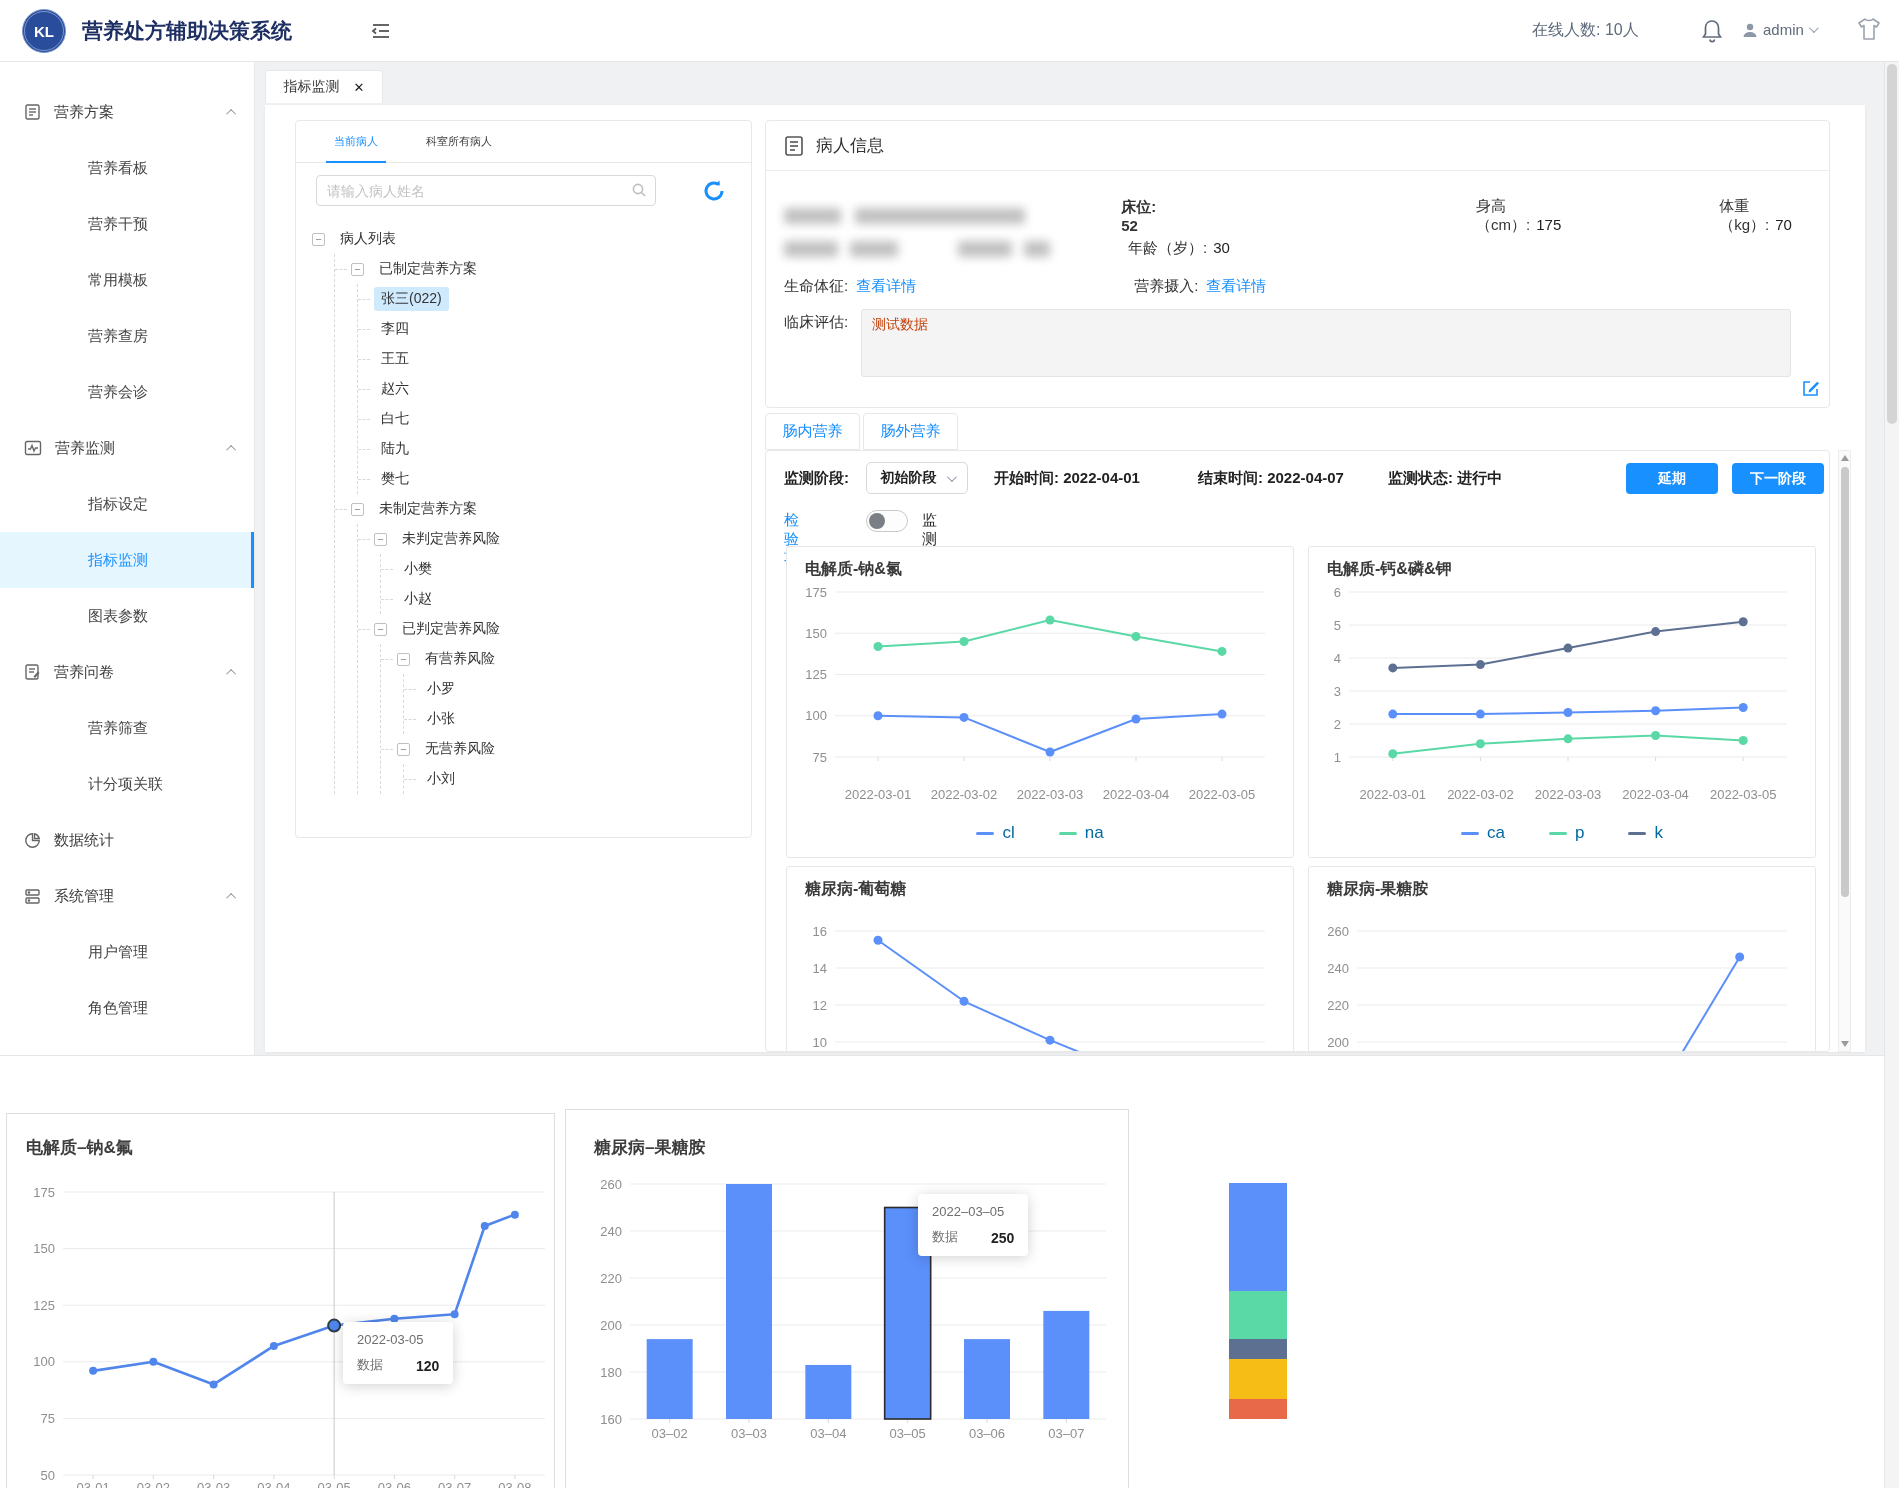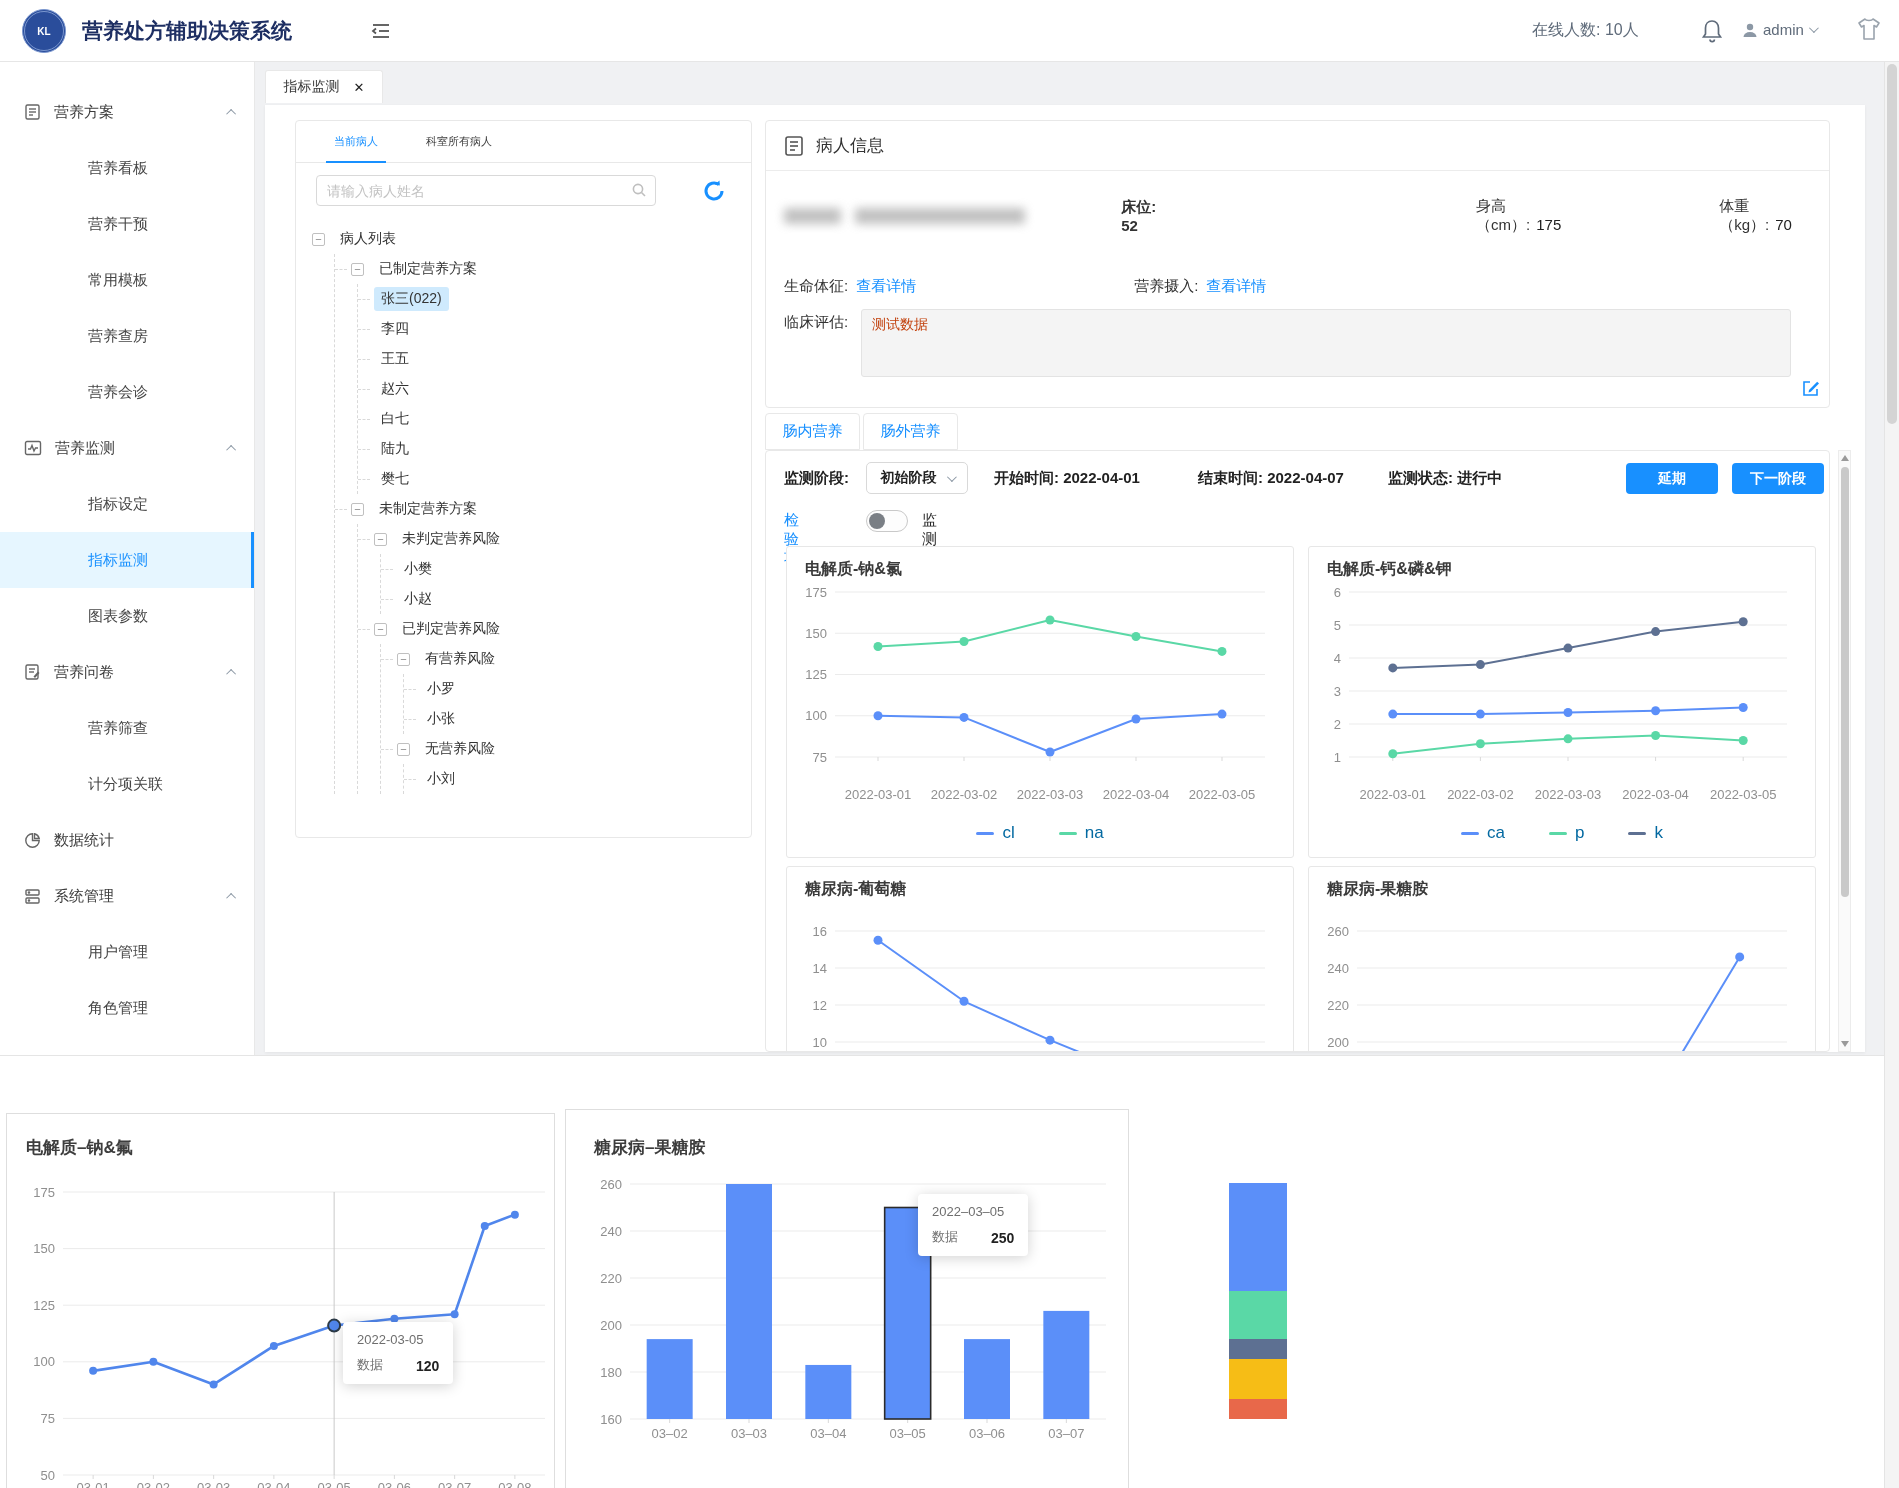--- a/index.html
+++ b/index.html
@@ -4,21 +4,21 @@
 <style>
   * { margin:0; padding:0; box-sizing:border-box; }
   html,body { width:1899px; height:1488px; overflow:hidden; background:#fff;
     font-family:"Liberation Sans","DejaVu Sans",sans-serif; color:#333; }
 
   
   #header { position:absolute; left:0; top:0; width:1899px; height:62px; background:#fff;
     border-bottom:1px solid #e6e6e6; z-index:10; }
   #logo { position:absolute; left:22px; top:9px; width:44px; height:44px; border-radius:50%;
     background:#2a4d9b; color:#fff; display:flex; align-items:center; justify-content:center;
-    font-weight:bold; font-size:10px; border:3px double #7b97cf; }
+    font-weight:bold; font-size:15px; border:3px double #7b97cf; }
   #app-title { position:absolute; left:82px; top:17px; font-size:21px; font-weight:bold; color:#1e2f63; }
   #collapse-btn { position:absolute; left:370px; top:20px; color:#555; cursor:pointer; }
   #online { position:absolute; left:1532px; top:20px; font-size:16px; color:#5f6b7a; }
   #bell { position:absolute; left:1700px; top:18px; color:#5f6b7a; cursor:pointer; }
   #user-area { position:absolute; left:1742px; top:21px; display:flex; align-items:center; gap:5px;
     color:#5f6b7a; font-size:15px; cursor:pointer; }
   #theme { position:absolute; left:1856px; top:16px; color:#9aa3ad; cursor:pointer; }
   .chev { display:inline-block; width:7px; height:7px; border-right:1.6px solid #8c98a5;
     border-bottom:1.6px solid #8c98a5; }
   .chev.down { transform:rotate(45deg) translateY(-2px); }
@@ -451,20 +451,29 @@
       <span class="blur-blob" style="width:64px"></span>
       <span class="blur-blob" style="width:190px; margin-left:14px"></span>
       <span style="margin-left:96px" class="bold">
         <span>床位:</span> <span>52</span>
       </span>
       <span style="margin-left:305px">
         <span class="ilabel">身高（cm）:</span><span class="ival">175</span>
       </span>
       <span style="margin-left:140px">
         <span class="ilabel">体重（kg）:</span><span class="ival">70</span>
+      </span>
+    </div>
+    <div class="info-row" style="top:118px;">
+      <span class="blur-blob" style="width:54px"></span>
+      <span class="blur-blob" style="width:48px; margin-left:12px"></span>
+      <span class="blur-blob" style="width:54px; margin-left:60px"></span>
+      <span class="blur-blob" style="width:26px; margin-left:12px"></span>
+      <span style="margin-left:78px">
+        <span class="ilabel">年龄（岁）:</span><span class="ival">30</span>
       </span>
     </div>
     <div class="info-row" style="top:156px;">
       <span class="ilabel">生命体征:</span>
       <a class="detail-link" style="margin-left:8px">查看详情</a>
       <span class="ilabel" style="margin-left:218px">营养摄入:</span>
       <a class="detail-link" style="margin-left:8px">查看详情</a>
     </div>
     <div class="info-row" style="top:192px;">
       <span class="ilabel">临床评估:</span>

